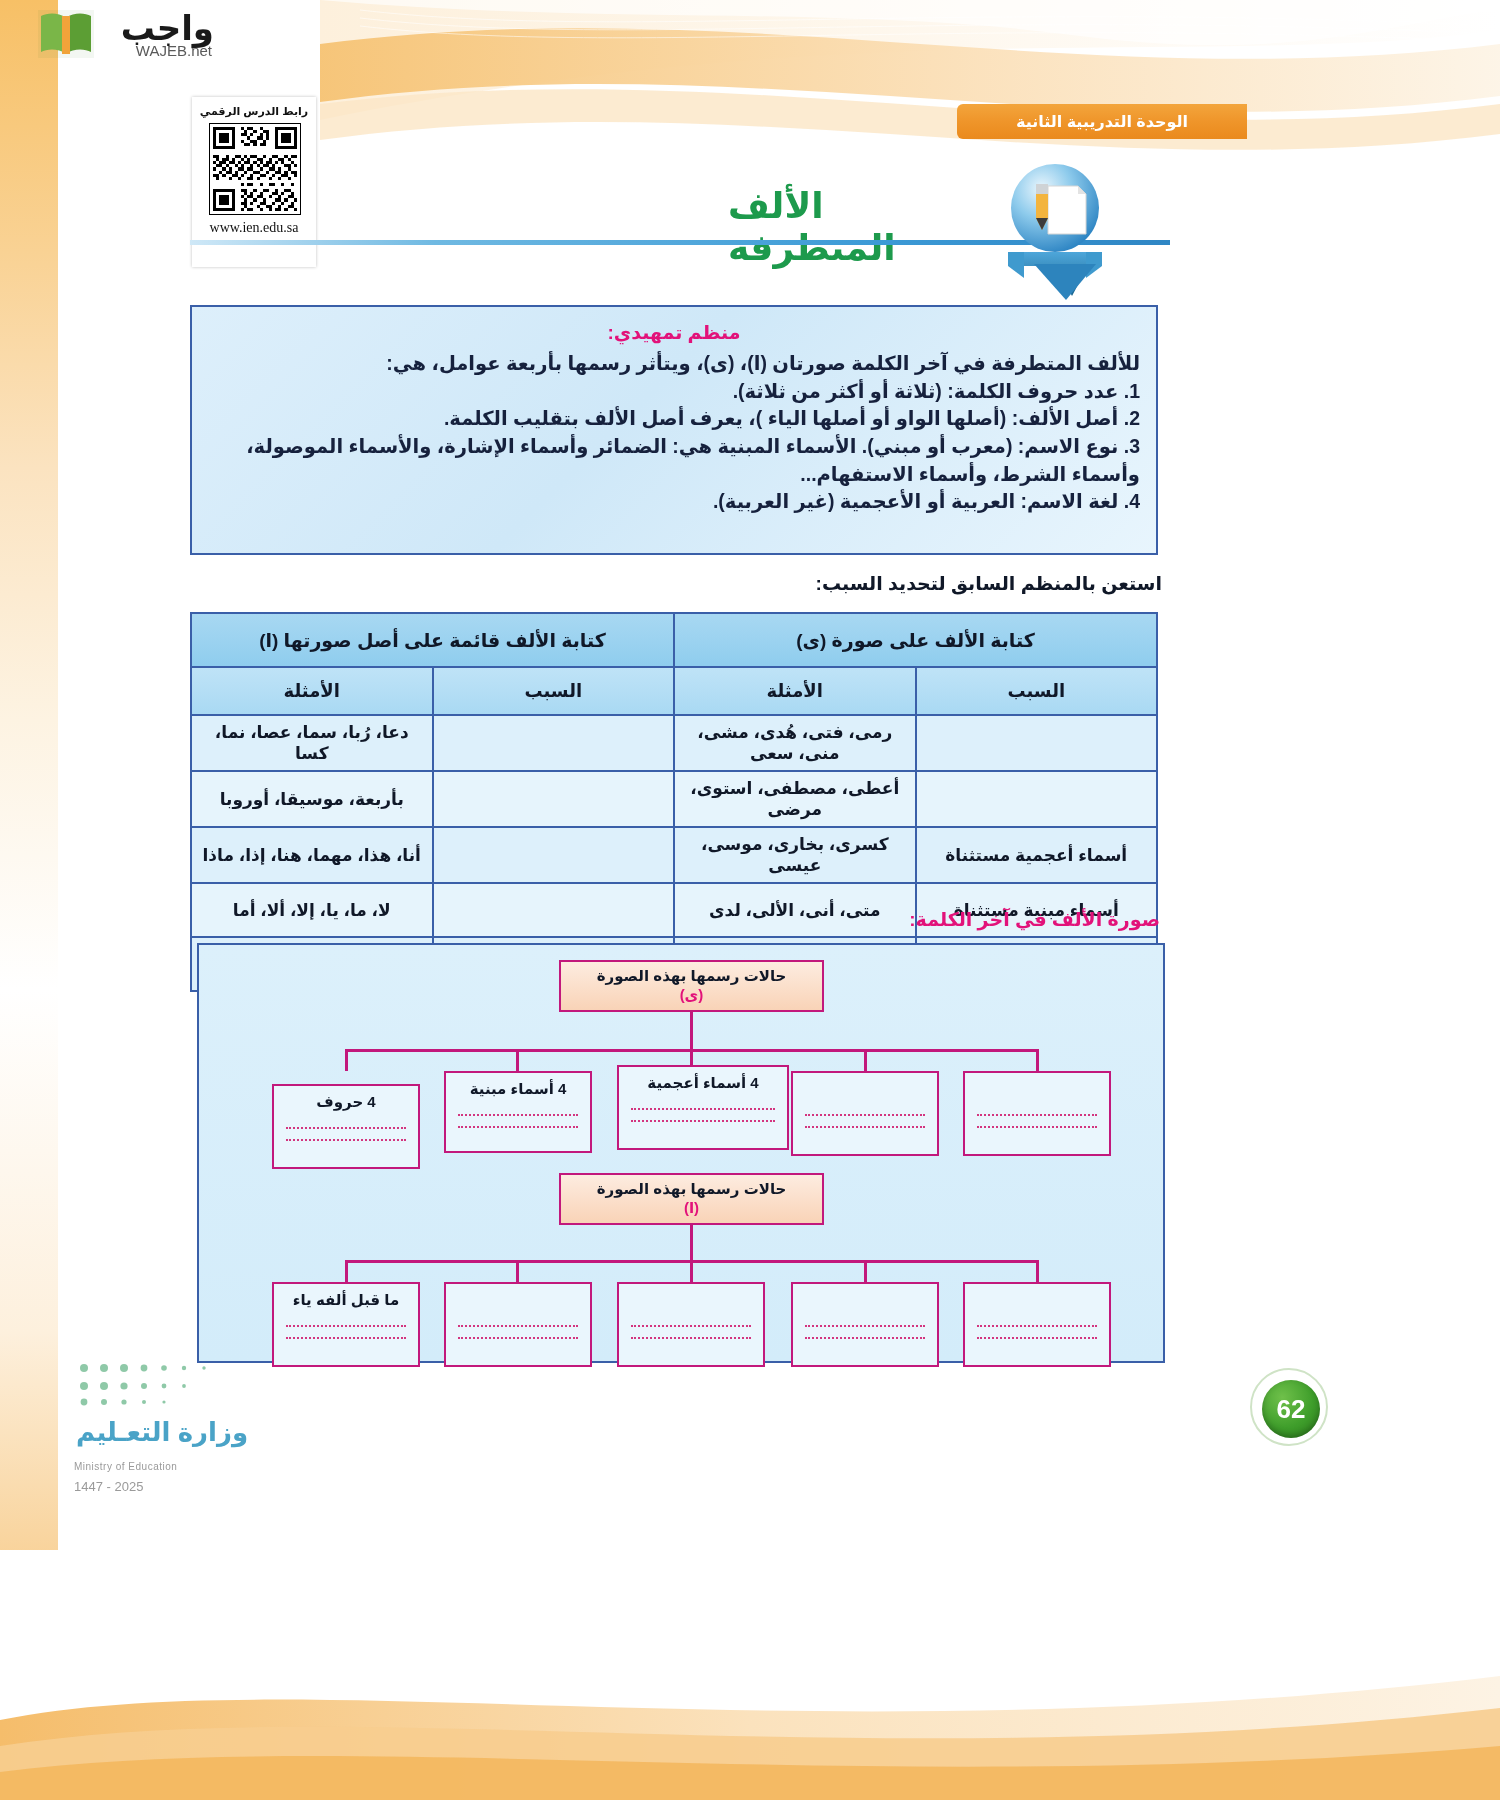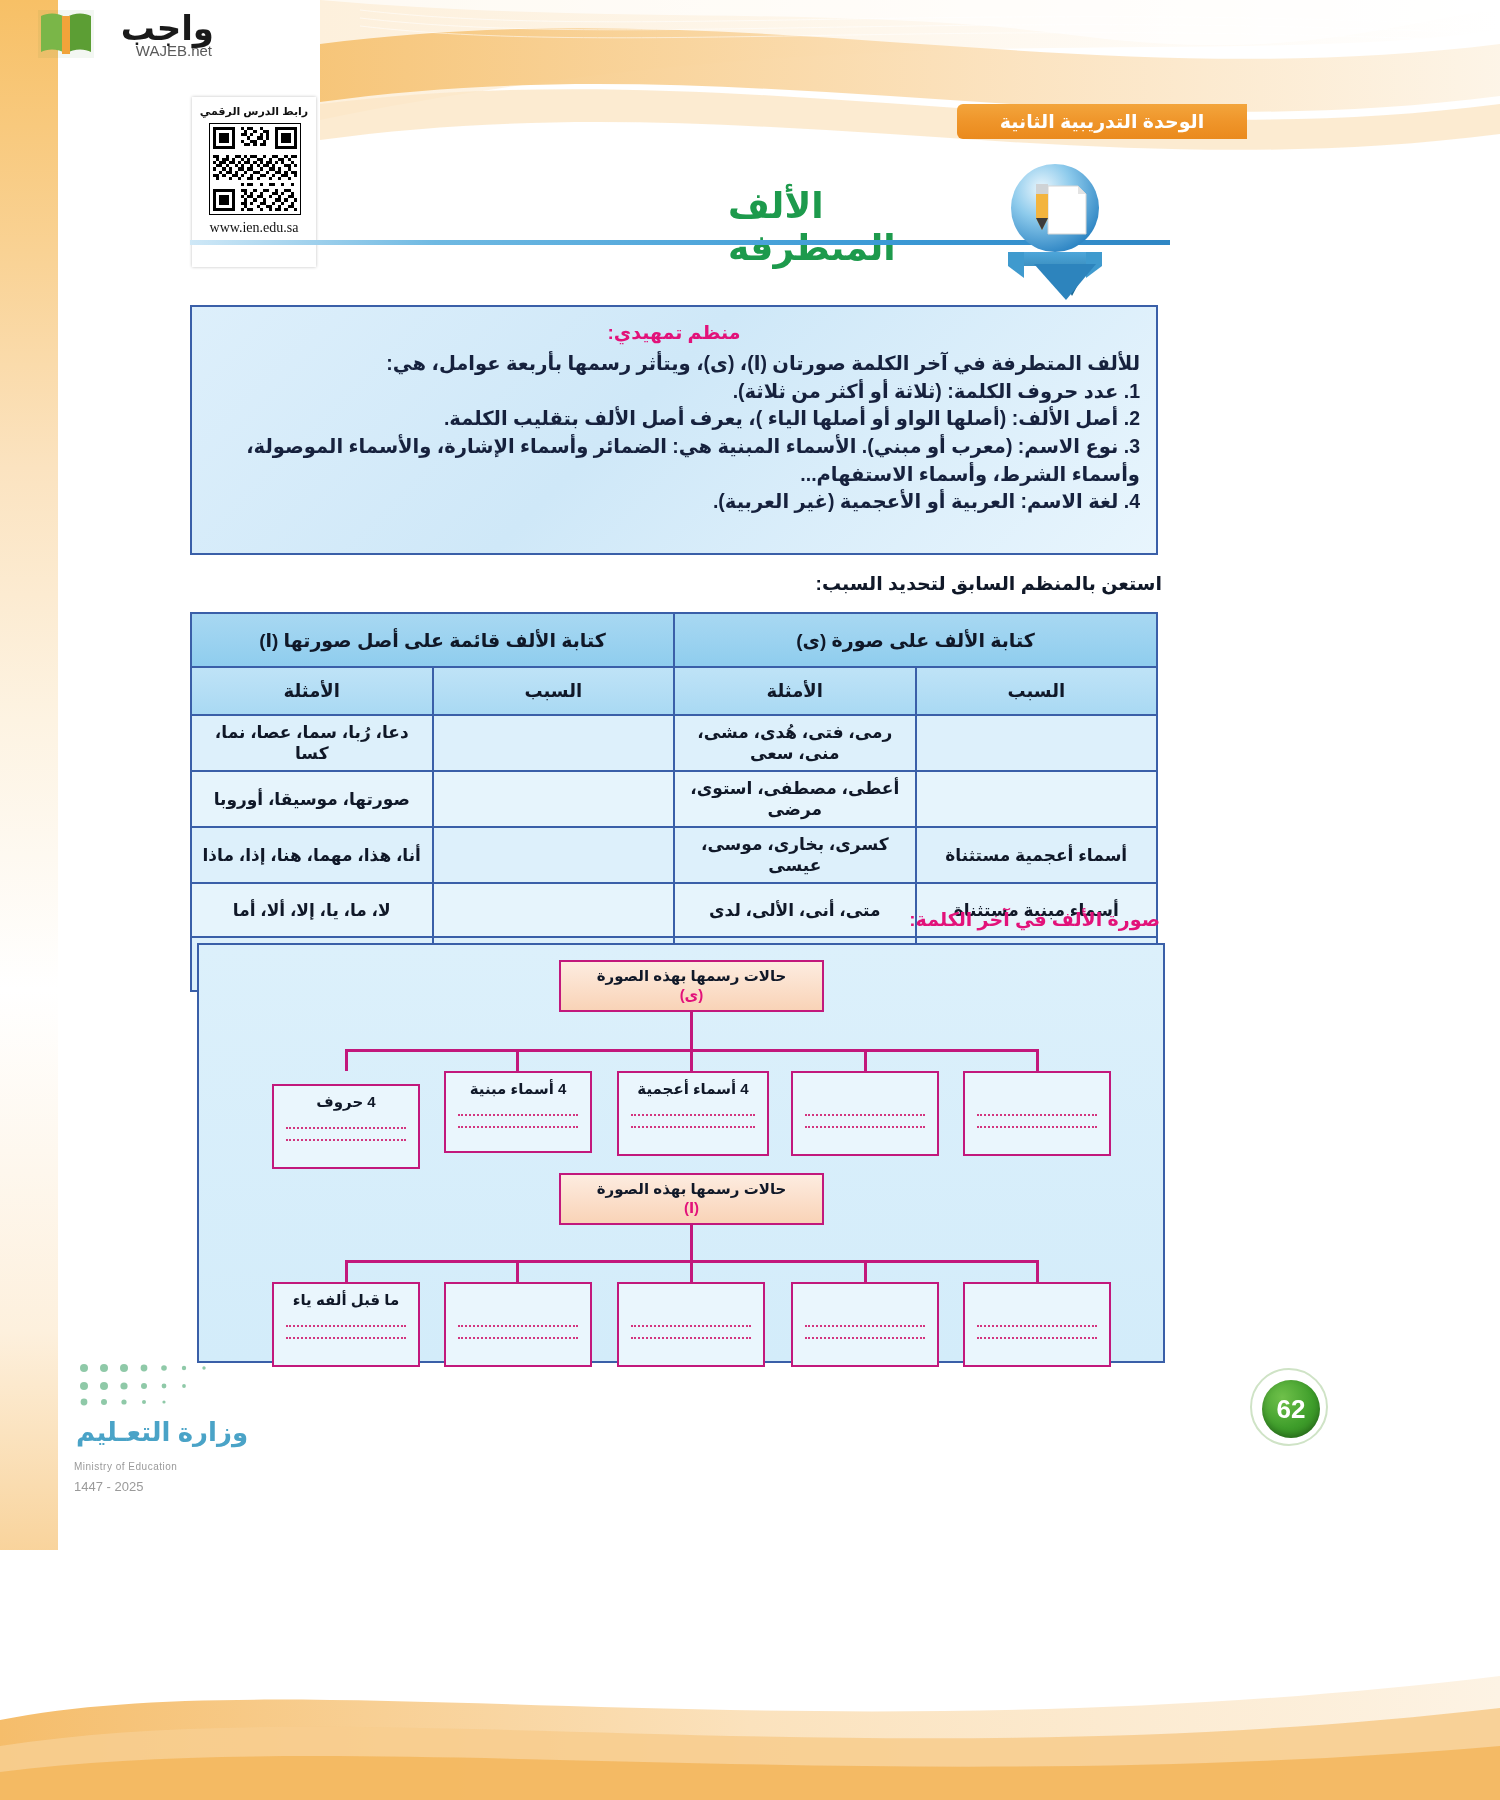--- a/index.html
+++ b/index.html
@@ -38,21 +38,21 @@
   #qr-title{position:absolute;top:8px;left:0;width:100%;text-align:center;
             font-size:11px;font-weight:bold;color:#111;}
   #qr-img{position:absolute;left:17px;top:26px;width:90px;height:90px;border:1px solid #000;
           background:#fff;}
   #qr-url{position:absolute;top:123px;left:0;width:100%;text-align:center;
           font-size:14px;color:#111;font-family:"Liberation Serif",serif;}
 
   
   #unit-badge{position:absolute;left:957px;top:104px;width:290px;height:35px;
      background:linear-gradient(180deg,#f3a53c 0%,#ef952a 50%,#ea8a1d 100%);
-     border-radius:6px 0 0 6px;color:#fff;font-weight:bold;font-size:19px;
+     border-radius:6px 0 0 6px;color:#fff;font-weight:bold;font-size:16px;
      display:flex;align-items:center;justify-content:center;}
 
   
   #lesson-title{position:absolute;left:728px;top:185px;width:260px;height:48px;
       color:#1d9a4c;font-size:36px;font-weight:bold;text-align:left;letter-spacing:0px;}
   #title-rule{position:absolute;left:190px;top:240px;width:980px;height:5px;
       background:linear-gradient(90deg,#cfe8f7 0%,#6fb9e2 25%,#3c9ad6 70%,#2f86c4 100%);}
   #title-icon{position:absolute;left:1000px;top:160px;width:110px;height:140px;}
 
   
@@ -401,21 +401,21 @@
       <tr>
         <td></td>
         <td>رمى، فتى، هُدى، مشى، منى، سعى</td>
         <td></td>
         <td>دعا، رُبا، سما، عصا، نما، كسا</td>
       </tr>
       <tr>
         <td></td>
         <td>أعطى، مصطفى، استوى، مرضى</td>
         <td></td>
-        <td>صورتها، موسيقا، أوروبا</td>
+        <td>بأربعة، موسيقا، أوروبا</td>
       </tr>
       <tr>
         <td>أسماء أعجمية مستثناة</td>
         <td>كسرى، بخارى، موسى، عيسى</td>
         <td></td>
         <td>أنا، هذا، مهما، هنا، إذا، ماذا</td>
       </tr>
       <tr>
         <td>أسماء مبنية مستثناة</td>
         <td>متى، أنى، الألى، لدى</td>
@@ -450,21 +450,21 @@
     <div class="leaf" style="left:73px;top:139px;width:148px;height:85px;">
       <div class="cap">4 حروف</div>
       <div class="dl"></div>
       <div class="dl"></div>
     </div>
     <div class="leaf" style="left:245px;top:126px;width:148px;height:82px;">
       <div class="cap">4 أسماء مبنية</div>
       <div class="dl"></div>
       <div class="dl"></div>
     </div>
-    <div class="leaf" style="left:418px;top:126px;width:152px;height:85px;">
+    <div class="leaf" style="left:418px;top:120px;width:172px;height:85px;">
       <div class="cap">4 أسماء أعجمية</div>
       <div class="dl"></div>
       <div class="dl"></div>
     </div>
     <div class="leaf" style="left:592px;top:126px;width:148px;height:85px;">
       <div class="cap"></div>
       <div class="dl"></div>
       <div class="dl"></div>
     </div>
     <div class="leaf" style="left:764px;top:126px;width:148px;height:85px;">

